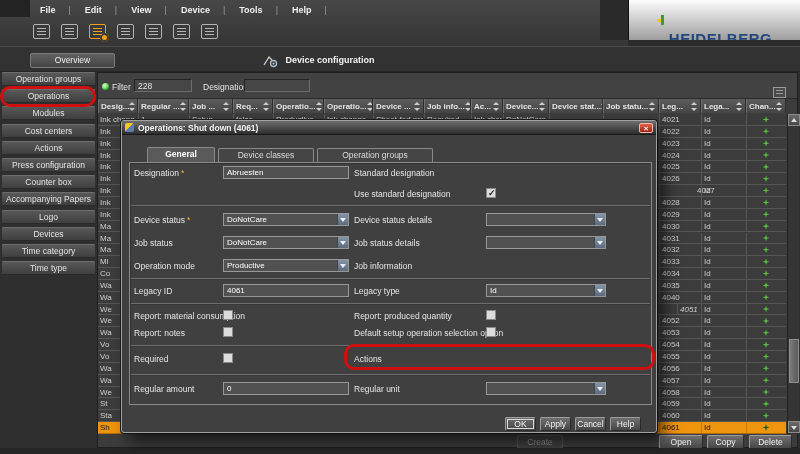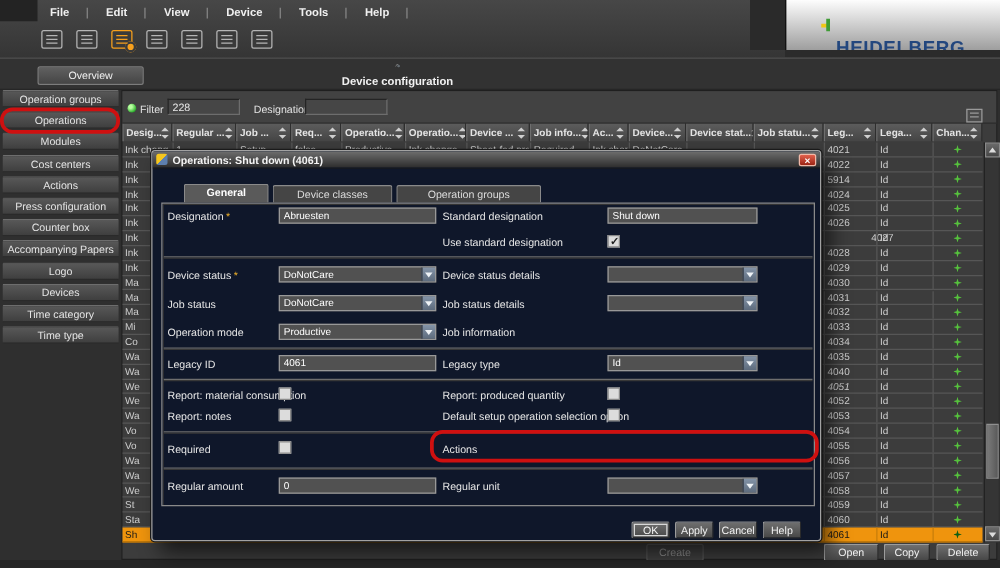--- a/index.html
+++ b/index.html
@@ -26,21 +26,21 @@
               border-left:1px solid #111;}
   .logo-mark{position:relative;width:10px;height:12px;margin-right:2px;}
   .logo-mark::before{content:"";position:absolute;left:0;top:5px;width:7px;height:3px;background:#f0c816;}
   .logo-mark::after{content:"";position:absolute;left:4px;top:1px;width:3px;height:10px;background:#3f9c35;}
   .logo-text{font-size:15px;font-weight:bold;color:#23477e;letter-spacing:0.5px;margin-top:36px;}
   .under-logo{position:absolute;left:628px;top:40px;width:172px;height:6px;background:#2b2b2b;}
   
   .navrow{position:absolute;left:0;top:46px;width:800px;height:26px;background:#323232;border-top:1px solid #505050;border-bottom:1px solid #262626;}
   .overview-tab{position:absolute;left:30px;top:6px;width:85px;height:15px;background:linear-gradient(#606060,#454545);
                 border:1px solid #7c7c7c;font-size:8.5px;color:#f0f0f0;text-align:center;line-height:13px;border-radius:2px;}
-  .page-title-wrap{position:absolute;left:0;top:3px;width:636px;height:20px;display:flex;align-items:center;justify-content:center;gap:6px;flex-direction:column;}
+  .page-title-wrap{position:absolute;left:0;top:3px;width:636px;height:20px;display:flex;align-items:center;justify-content:center;gap:6px;}
   .page-title{font-size:9px;font-weight:bold;color:#f2f2f2;}
   
   .sidebar{position:absolute;left:0;top:72px;width:97px;height:376px;background:#2f2f2f;}
   .side-item{position:absolute;left:2px;width:93px;height:14px;background:linear-gradient(#585858,#3f3f3f);
              border-top:1px solid #6d6d6d;border-bottom:1px solid #2a2a2a;font-size:8.5px;color:#e4e4e4;
              text-align:center;line-height:13px;white-space:nowrap;overflow:hidden;border-radius:1px;}
   
   .tablearea{position:absolute;left:97px;top:72px;width:701px;height:376px;background:#3c3c3c;border:1px solid #1f1f1f;}
   .filterrow{position:absolute;left:0;top:0;width:699px;height:26px;background:#424242;border-bottom:1px solid #2a2a2a;}
   .led{position:absolute;left:4px;top:10px;width:7px;height:7px;border-radius:50%;
@@ -73,21 +73,21 @@
   .sbtn.up::after{top:3px;border-left:3px solid transparent;border-right:3px solid transparent;border-bottom:4px solid #ddd;}
   .sbtn.down::after{top:4px;border-left:3px solid transparent;border-right:3px solid transparent;border-top:4px solid #ddd;}
   .sthumb{position:absolute;left:1px;top:225px;width:10px;height:44px;background:linear-gradient(90deg,#7a7a7a,#5a5a5a);border:1px solid #8f8f8f;}
   
   .btn{position:absolute;height:14px;background:linear-gradient(#6f6f6f,#474747);border:1px solid;
        border-color:#9c9c9c #2b2b2b #2b2b2b #9c9c9c;border-radius:2px;color:#f2f2f2;font-size:8.5px;
        text-align:center;line-height:12px;}
   .btn.disabled{background:#3f3f3f;border-color:#555;color:#8d8d8d;}
   .btn.focused{outline:1px solid #d8d8d8;outline-offset:-3px;}
   
-  .dialog{position:absolute;left:121px;top:120px;width:536px;height:313px;background:#0f172a;
+  .dialog{position:absolute;left:121px;top:120px;width:536px;height:313px;background:#404040;
           border:1px solid #a2a2a2;border-radius:3px;z-index:5;
           box-shadow:7px 9px 16px rgba(0,0,0,0.6),0 0 0 1px #1c1c1c;}
   .dtitle{position:absolute;left:0;top:0;right:0;height:14px;background:linear-gradient(#6e6e6e,#2d2d2d);
           border-bottom:1px solid #191919;border-radius:2px 2px 0 0;display:flex;align-items:center;padding:0 3px;gap:4px;}
   .dico{width:9px;height:9px;border-radius:2px;background:linear-gradient(135deg,#f5c61e 50%,#5d7fae 50%);flex:none;}
   .dtext{font-size:8.5px;font-weight:bold;color:#f4f4f4;white-space:nowrap;}
   .dclose{position:absolute;right:3px;top:2px;width:14px;height:10px;background:linear-gradient(#e2604c,#9c2414);
           border:1px solid #f0b8a8;border-radius:2px;color:#fff;font-size:8px;font-weight:bold;text-align:center;line-height:9px;}
   .tab{position:absolute;top:27px;height:14px;font-size:8.5px;color:#dcdcdc;text-align:center;line-height:13px;
        background:#454545;border:1px solid #8a8a8a;border-bottom:none;border-radius:2px 2px 0 0;}
@@ -260,21 +260,21 @@
         <div class="trow" style="top: 52.85px; height: 11.85px;">
           <div class="tcell first" style="left: 0px; width: 39px;">Ink</div>
           <div class="tcell" style="left: 561px; width: 41px;">4022</div>
           <div class="tcell" style="left: 603px; width: 44px;">Id</div>
           <div class="tcell" style="left: 648px; width: 39px;">
             <div class="star"></div>
           </div>
         </div>
         <div class="trow" style="top: 64.7px; height: 11.85px;">
           <div class="tcell first" style="left: 0px; width: 39px;">Ink</div>
-          <div class="tcell" style="left: 561px; width: 41px;">5914</div>
+          <div class="tcell" style="left: 561px; width: 41px;">4023</div>
           <div class="tcell" style="left: 603px; width: 44px;">Id</div>
           <div class="tcell" style="left: 648px; width: 39px;">
             <div class="star"></div>
           </div>
         </div>
         <div class="trow" style="top: 76.55px; height: 11.85px;">
           <div class="tcell first" style="left: 0px; width: 39px;">Ink</div>
           <div class="tcell" style="left: 561px; width: 41px;">4024</div>
           <div class="tcell" style="left: 603px; width: 44px;">Id</div>
           <div class="tcell" style="left: 648px; width: 39px;">
@@ -372,21 +372,21 @@
         <div class="trow" style="top: 218.75px; height: 11.85px;">
           <div class="tcell first" style="left: 0px; width: 39px;">Wa</div>
           <div class="tcell" style="left: 561px; width: 41px;">4040</div>
           <div class="tcell" style="left: 603px; width: 44px;">Id</div>
           <div class="tcell" style="left: 648px; width: 39px;">
             <div class="star"></div>
           </div>
         </div>
         <div class="trow" style="top: 230.6px; height: 11.85px;">
           <div class="tcell first" style="left: 0px; width: 39px;">We</div>
-          <div class="tcell" style="left: 561px; width: 41px; font-style: italic;">4051</div>
+          <div class="tcell" style="left: 579px; width: 41px; font-style: italic;">4051</div>
           <div class="tcell" style="left: 603px; width: 44px;">Id</div>
           <div class="tcell" style="left: 648px; width: 39px;">
             <div class="star"></div>
           </div>
         </div>
         <div class="trow" style="top: 242.45px; height: 11.85px;">
           <div class="tcell first" style="left: 0px; width: 39px;">We</div>
           <div class="tcell" style="left: 561px; width: 41px;">4052</div>
           <div class="tcell" style="left: 603px; width: 44px;">Id</div>
           <div class="tcell" style="left: 648px; width: 39px;">
@@ -488,21 +488,20 @@
 
     <div class="tab active" style="left:25px;width:68px">General</div>
     <div class="tab" style="left:96px;width:96px">Device classes</div>
     <div class="tab" style="left:195px;width:116px">Operation groups</div>
 
     <div class="dframe"></div>
 
     <span class="lbl" style="left:12px;top:47px"><span>Designation</span><span class="ast">*</span></span>
     <input class="fld" style="left: 101px; top: 45px; width: 126px;" value="Abruesten">
     <span class="lbl" style="left:232px;top:47px">Standard designation</span>
-    <input class="fld" style="left: 364px; top: 45px; width: 120px;" value="Shut down">
 
     <span class="lbl" style="left:232px;top:68px">Use standard designation</span>
     <span class="cb checked" style="left:364px;top:67px"></span>
 
     <div class="dsep" style="top:84px"></div>
 
     <span class="lbl" style="left:12px;top:94px"><span>Device status</span><span class="ast">*</span></span>
     <div class="fld dd" style="left:101px;top:92px;width:126px"><span>DoNotCare</span><span class="arr"></span></div>
     <span class="lbl" style="left:232px;top:94px">Device status details</span>
     <div class="fld dd" style="left:364px;top:92px;width:120px"><span></span><span class="arr"></span></div>

